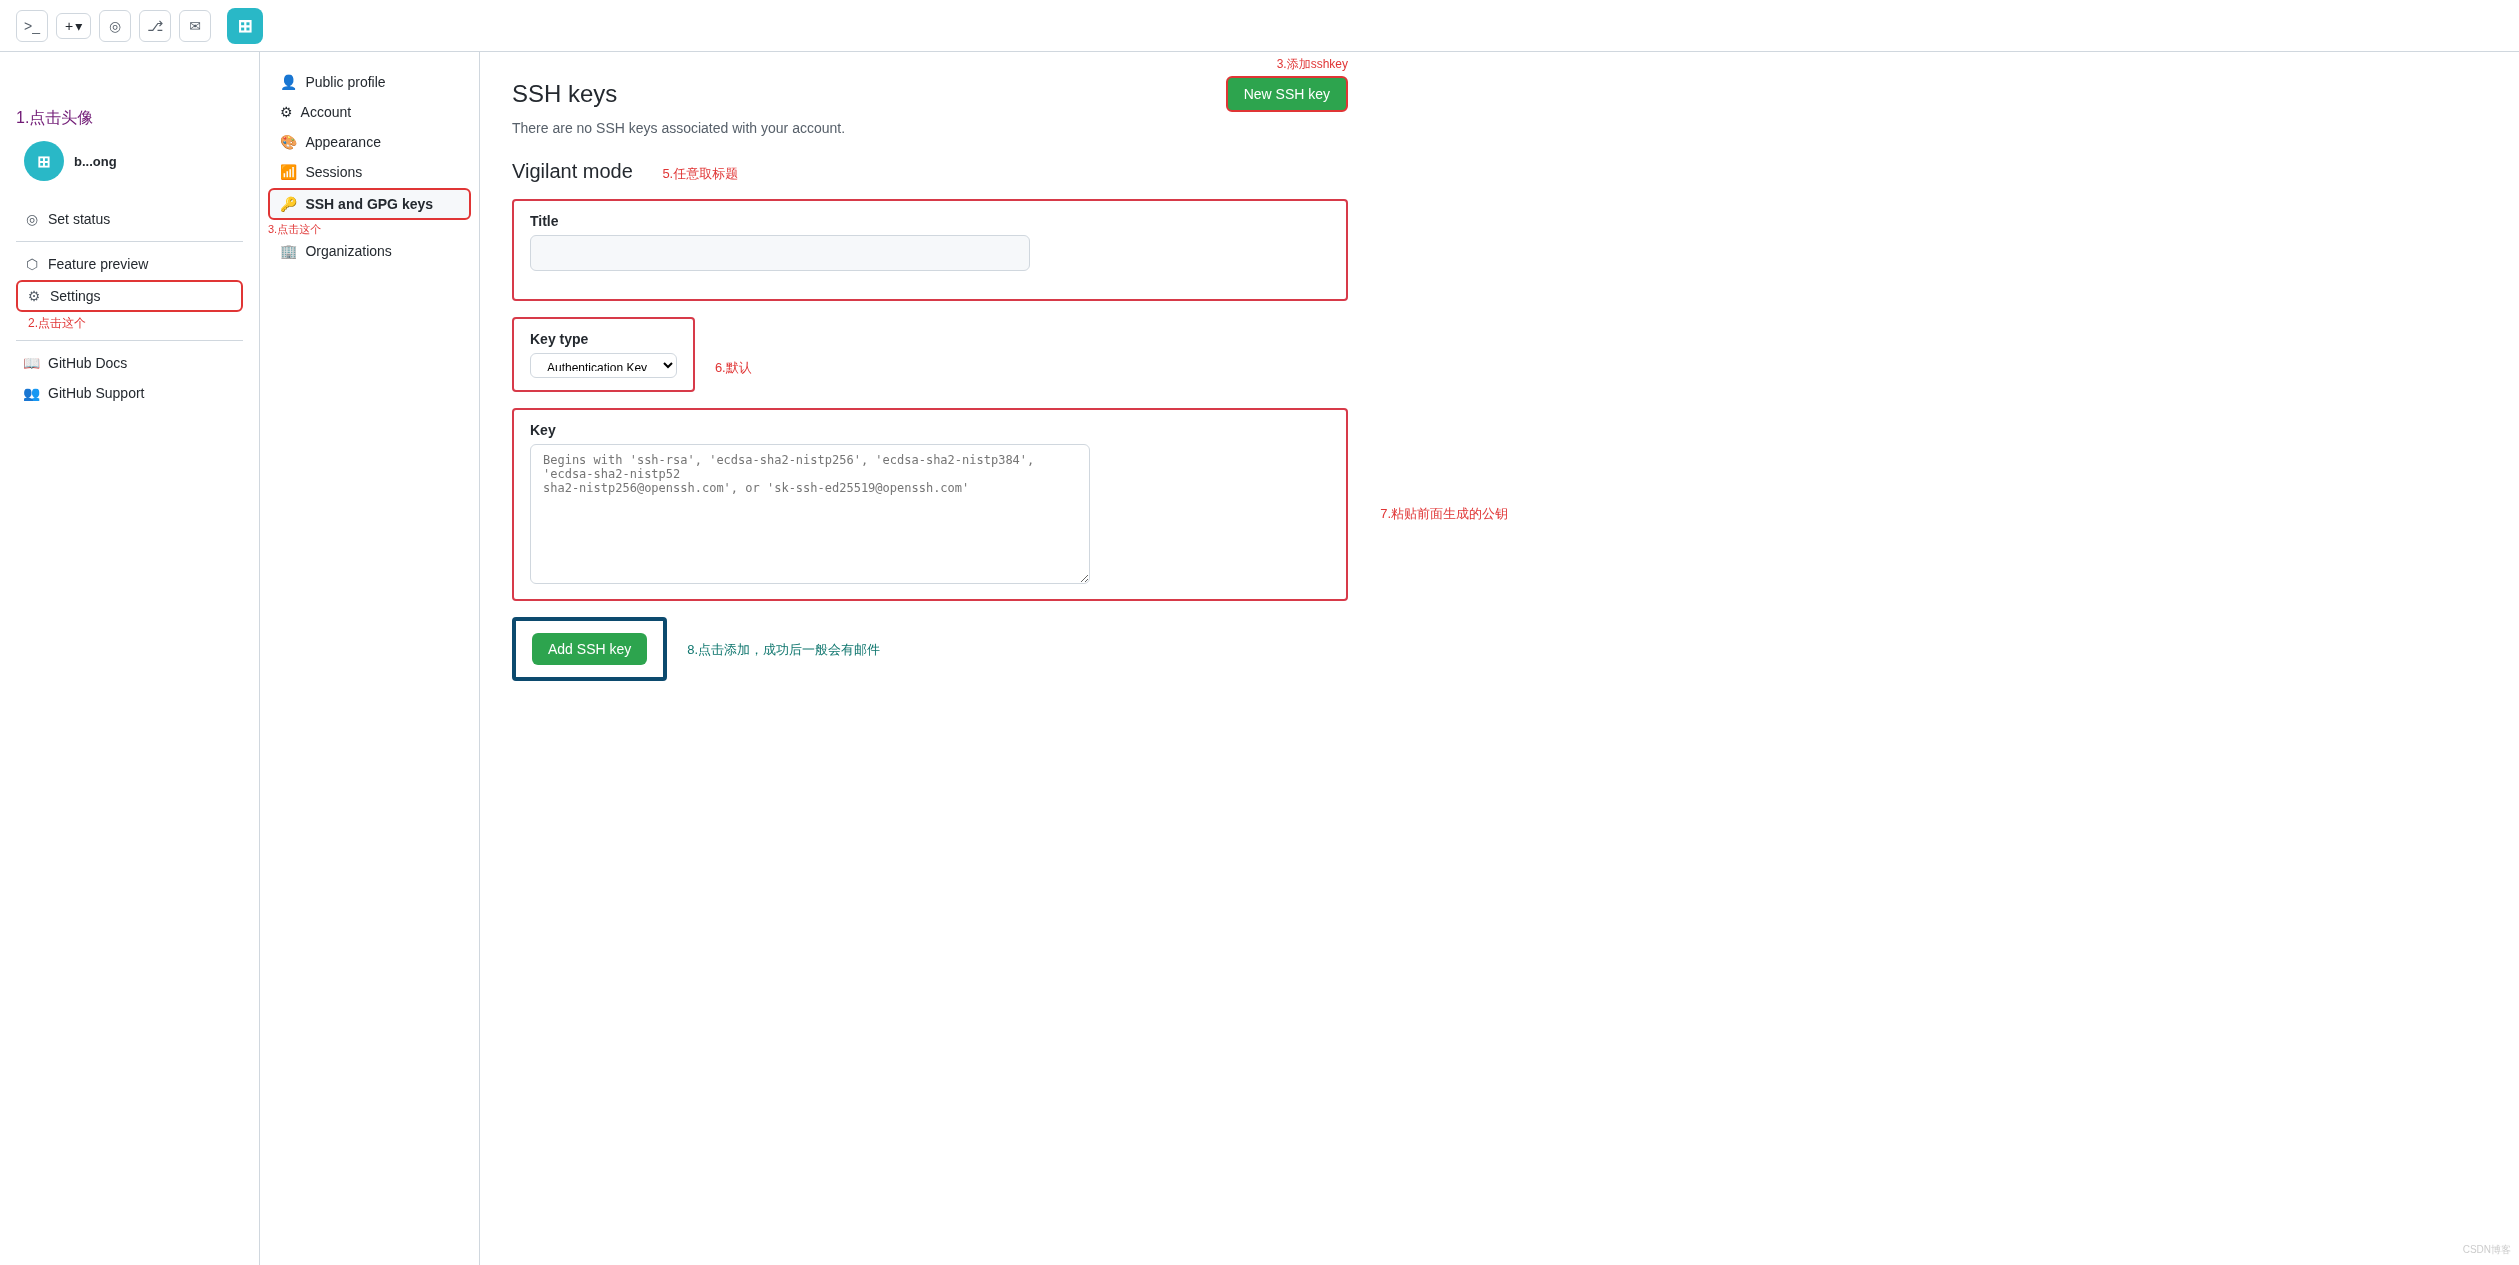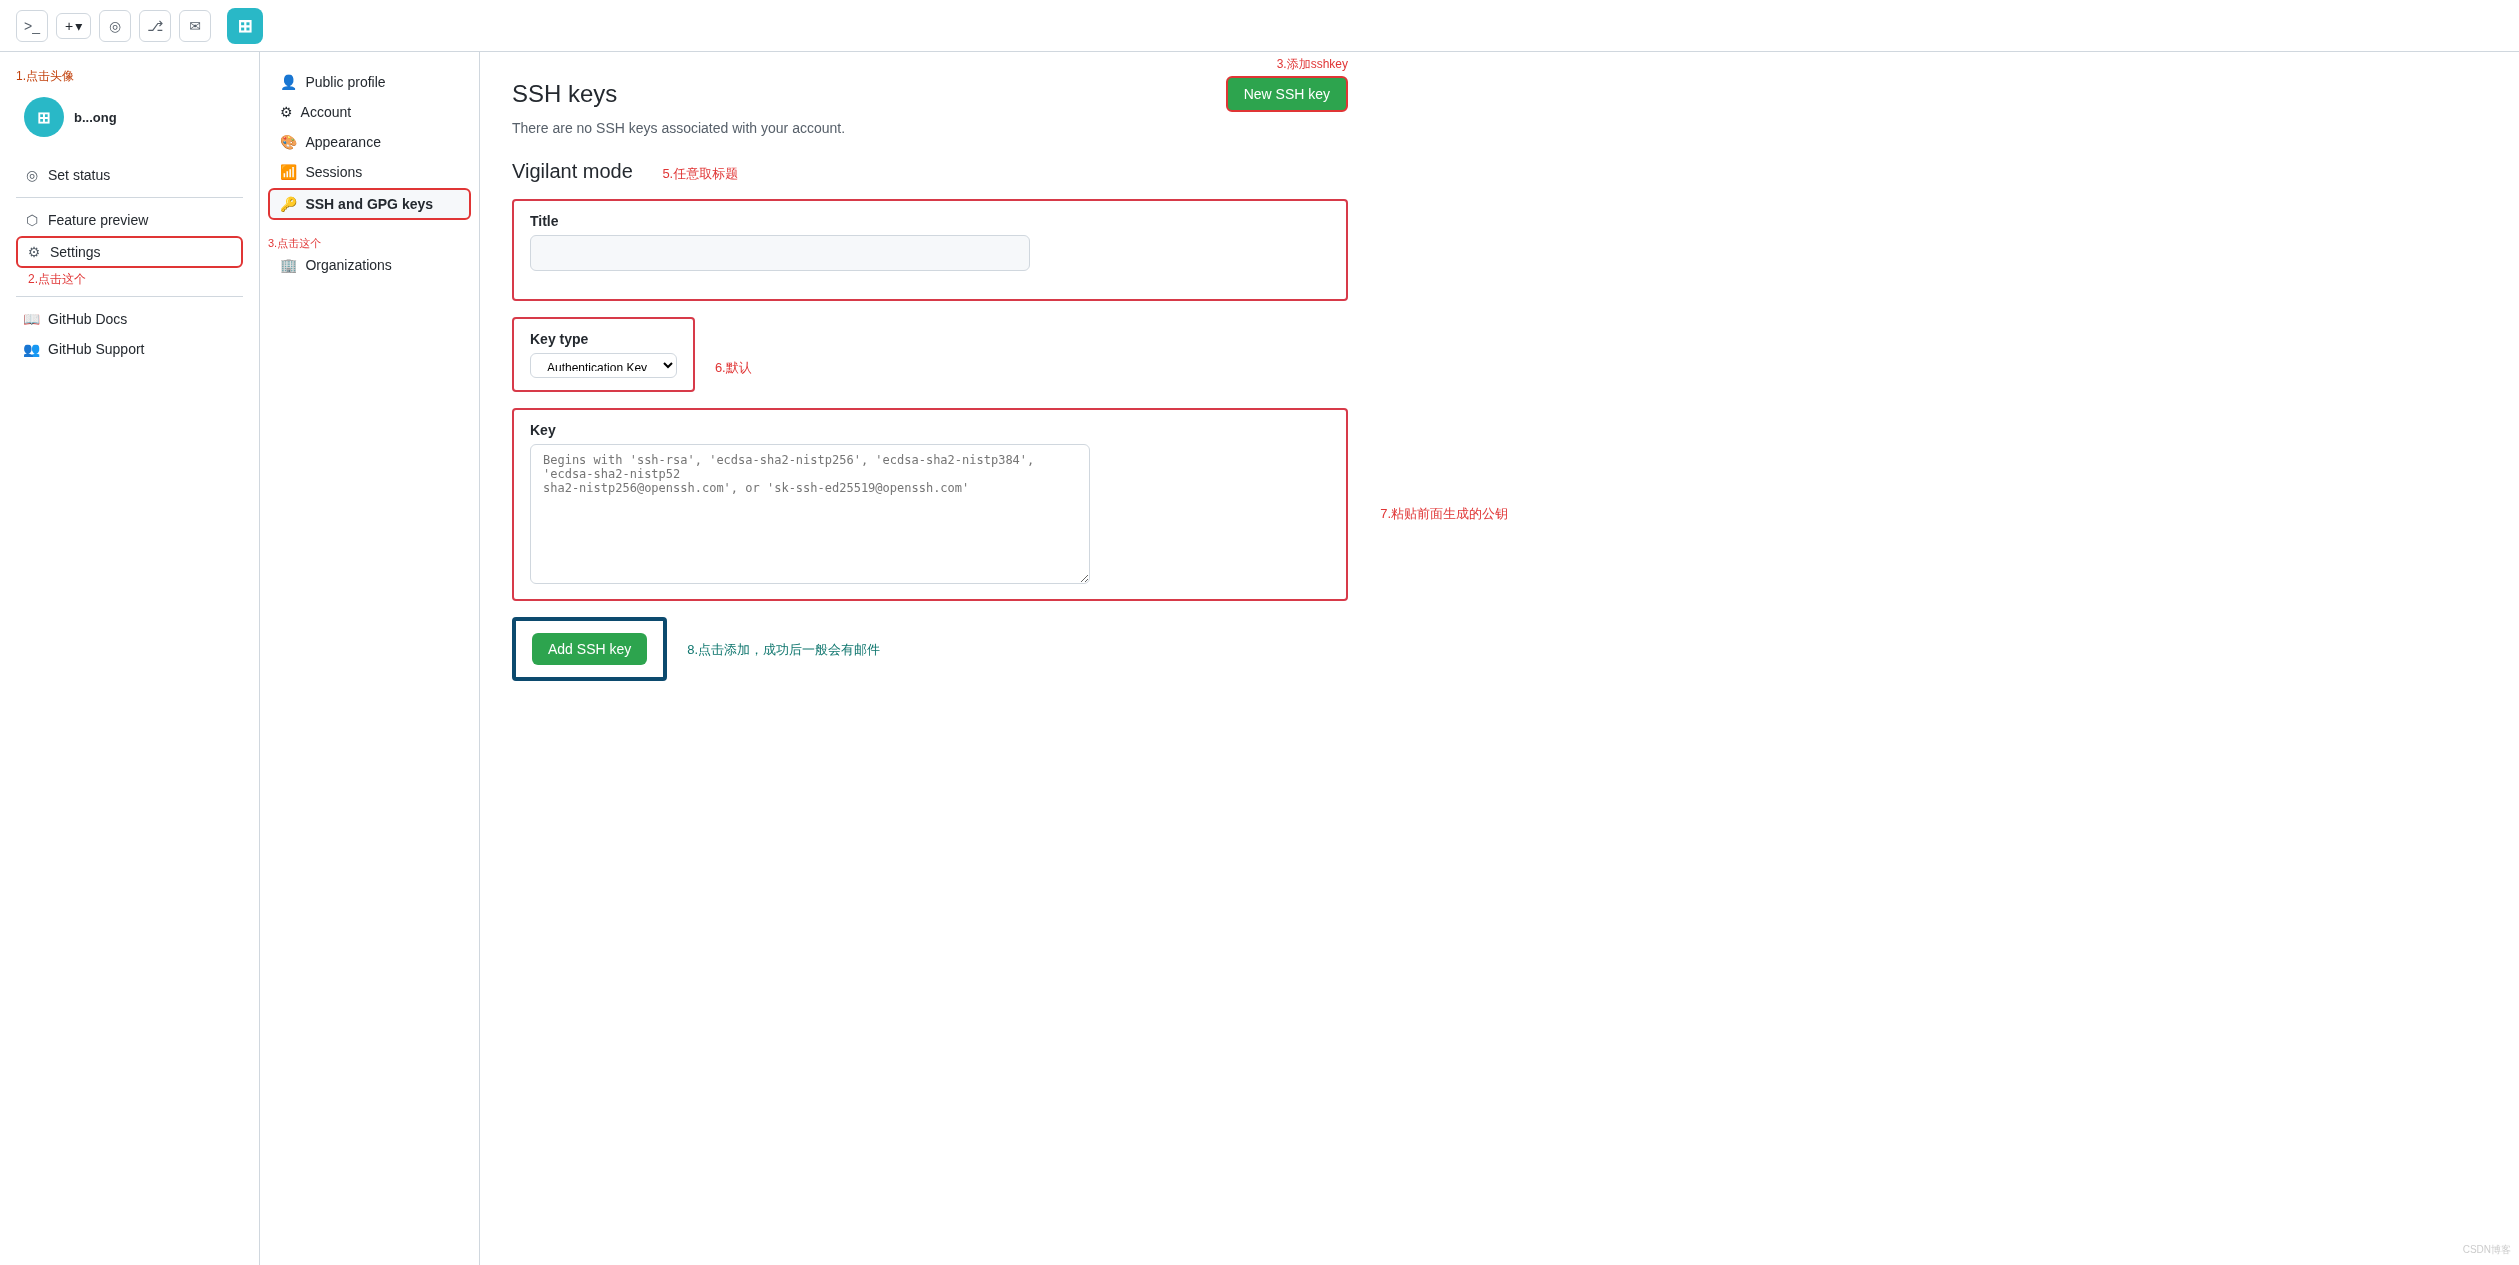--- a/index.html
+++ b/index.html
@@ -126,21 +126,21 @@
   <div class="topbar-icon">⎇</div>
   <div class="topbar-icon">✉</div>
   <div class="topbar-logo" style="margin-left:8px;">⊞</div>
   <div class="topbar-right"></div>
 </div>
 
 <div class="main-layout">
 
   <div class="left-panel">
 
-    <div style="color:#c2410c;font-size:12px;margin-bottom:4px;">1.点击头像</div>
+    <div style="color:#701a75;font-size:16px;margin-bottom:4px;margin-top:40px;">1.点击头像</div>
 
     <div class="user-info">
       <div class="user-avatar">⊞</div>
       <span class="user-name">b...ong</span>
     </div>
 
     <div class="nav-item">
       <span class="nav-icon">◎</span>
       <span>Set status</span>
     </div>
@@ -189,21 +189,21 @@
     <div class="settings-nav-item">
       <span>📶</span>
       <span>Sessions</span>
     </div>
 
     <div style="position:relative;">
       <div class="settings-nav-item active highlight-box" style="border:2px solid #e03535; border-left:3px solid #0969da;">
         <span>🔑</span>
         <span>SSH and GPG keys</span>
       </div>
-      <span style="color:#e03535;font-size:11px;display:block;margin-top:16px;">3.点击这个</span>
+      <span style="color:#e03535;font-size:11px;display:block;margin-top:2px;">3.点击这个</span>
     </div>
     <div class="settings-nav-item">
       <span>🏢</span>
       <span>Organizations</span>
     </div>
   </div>
 
   <div class="main-content">
     
     <div class="page-header">

